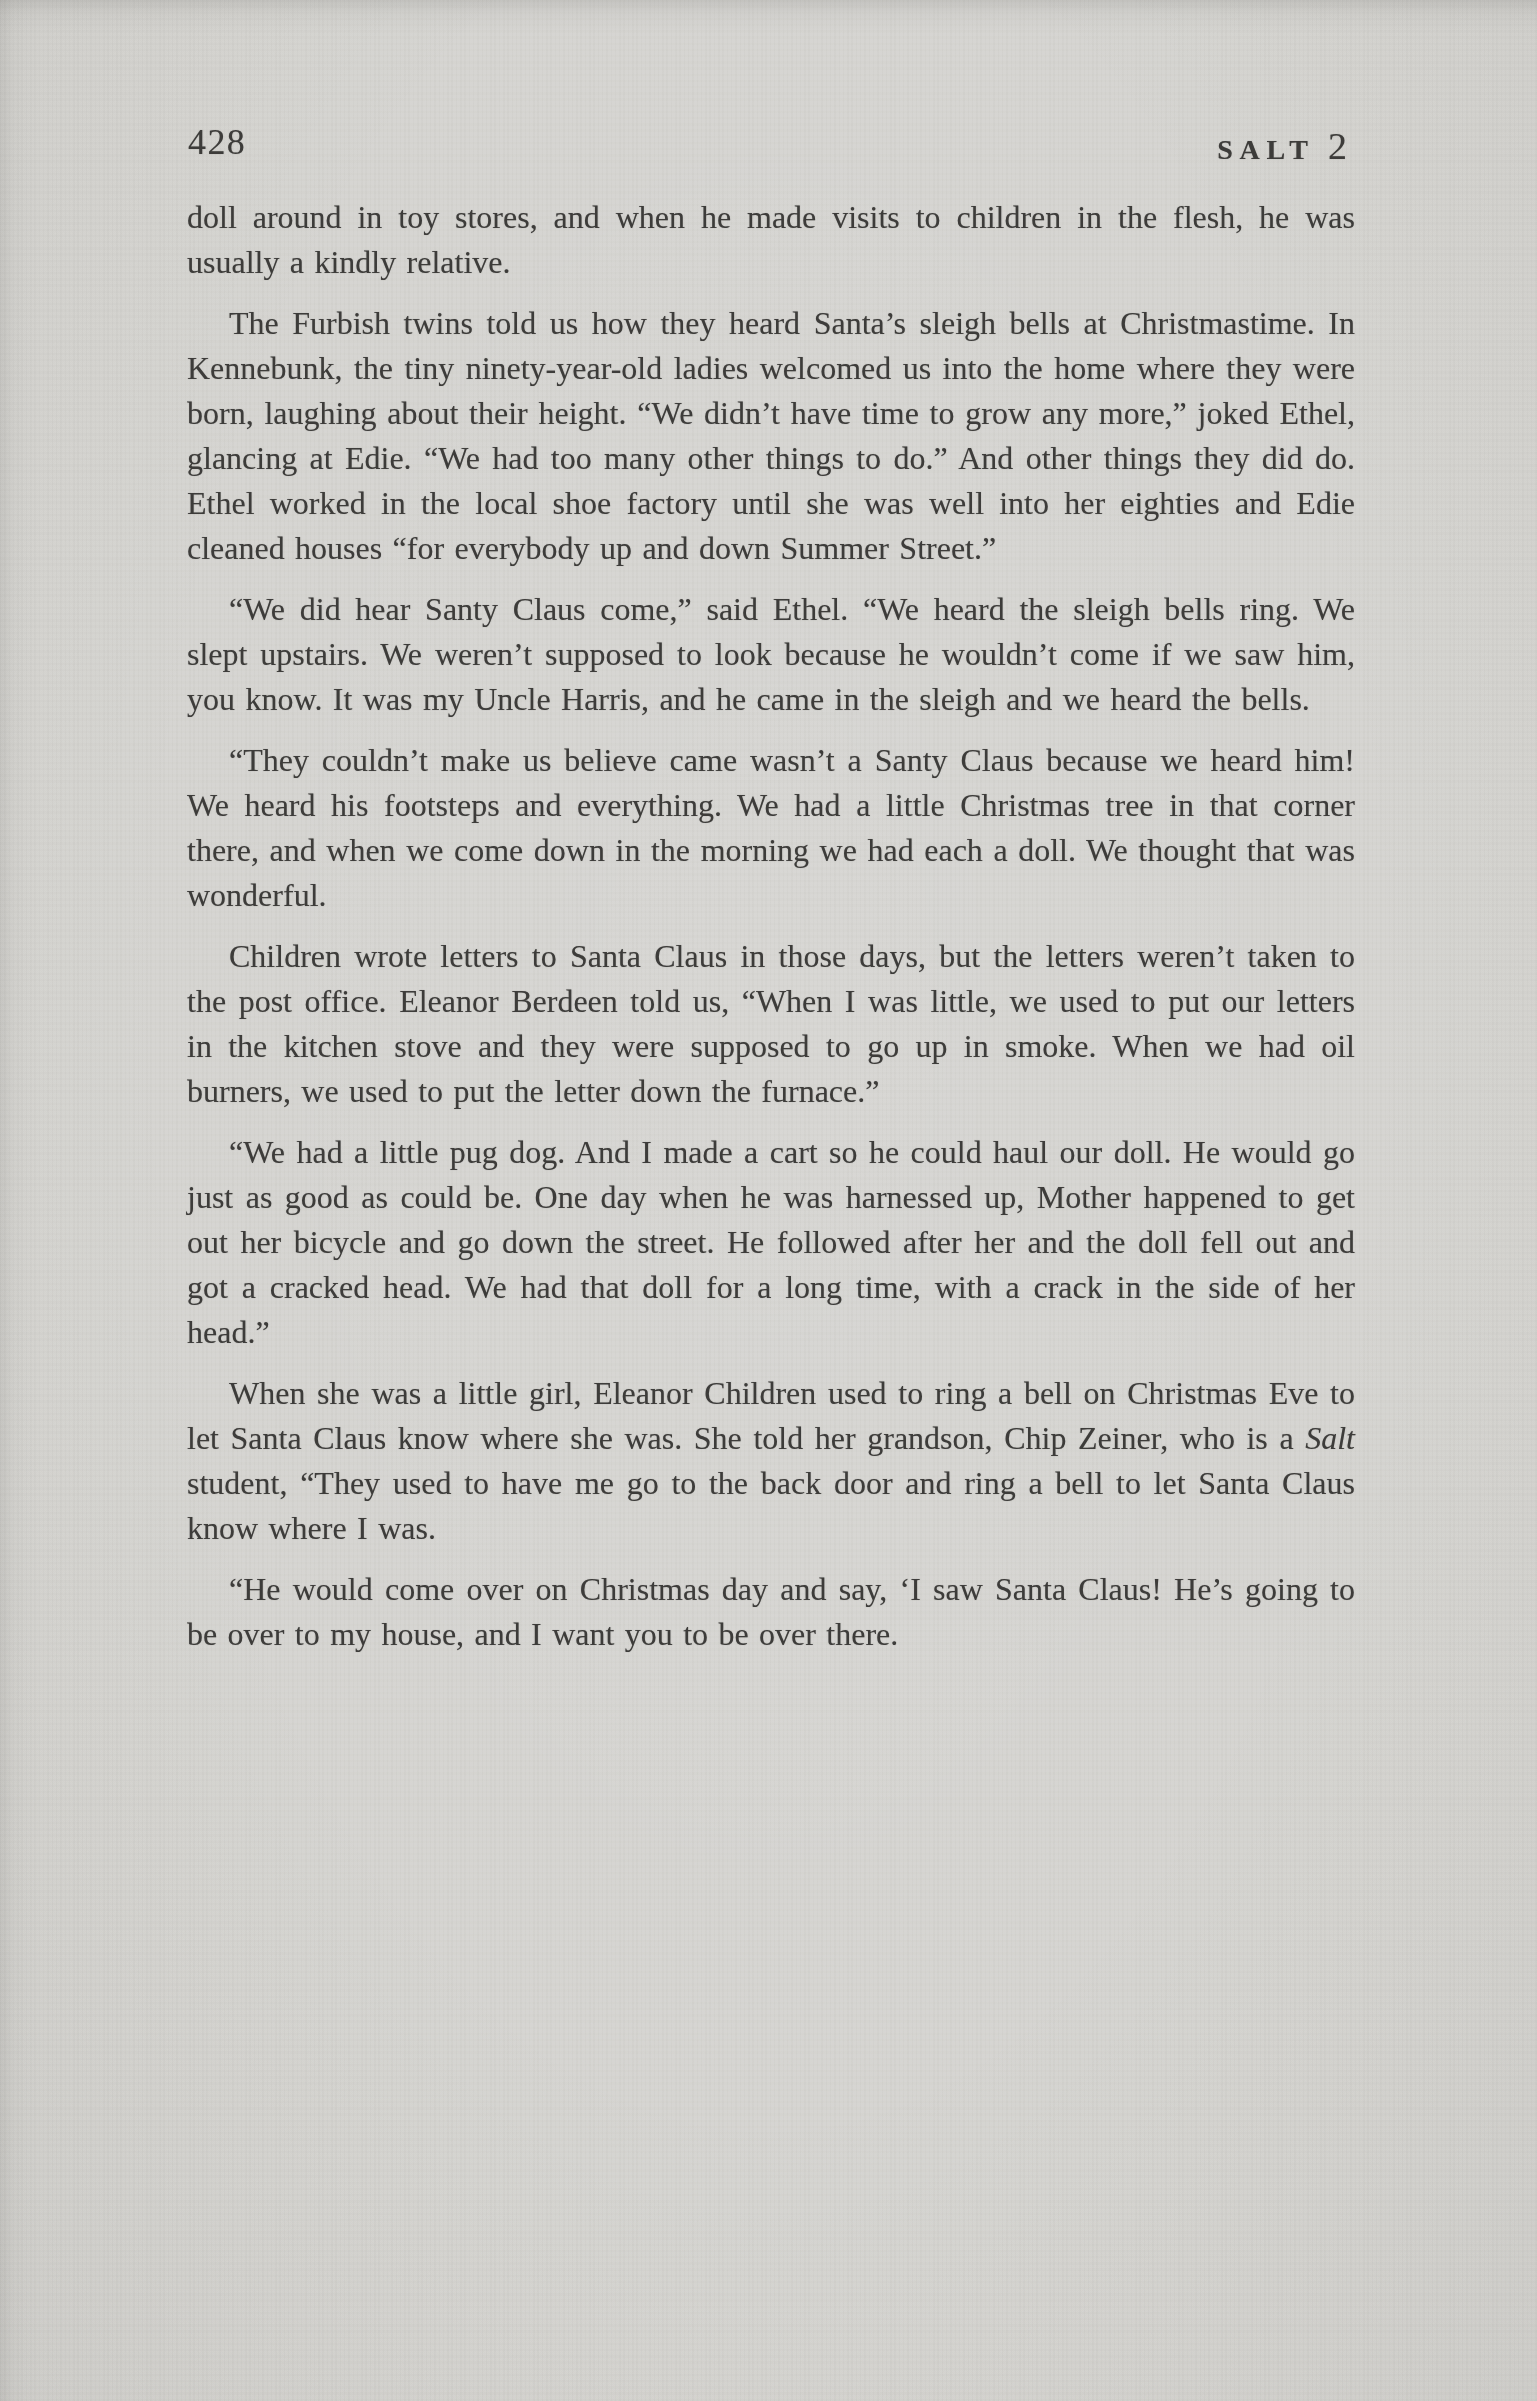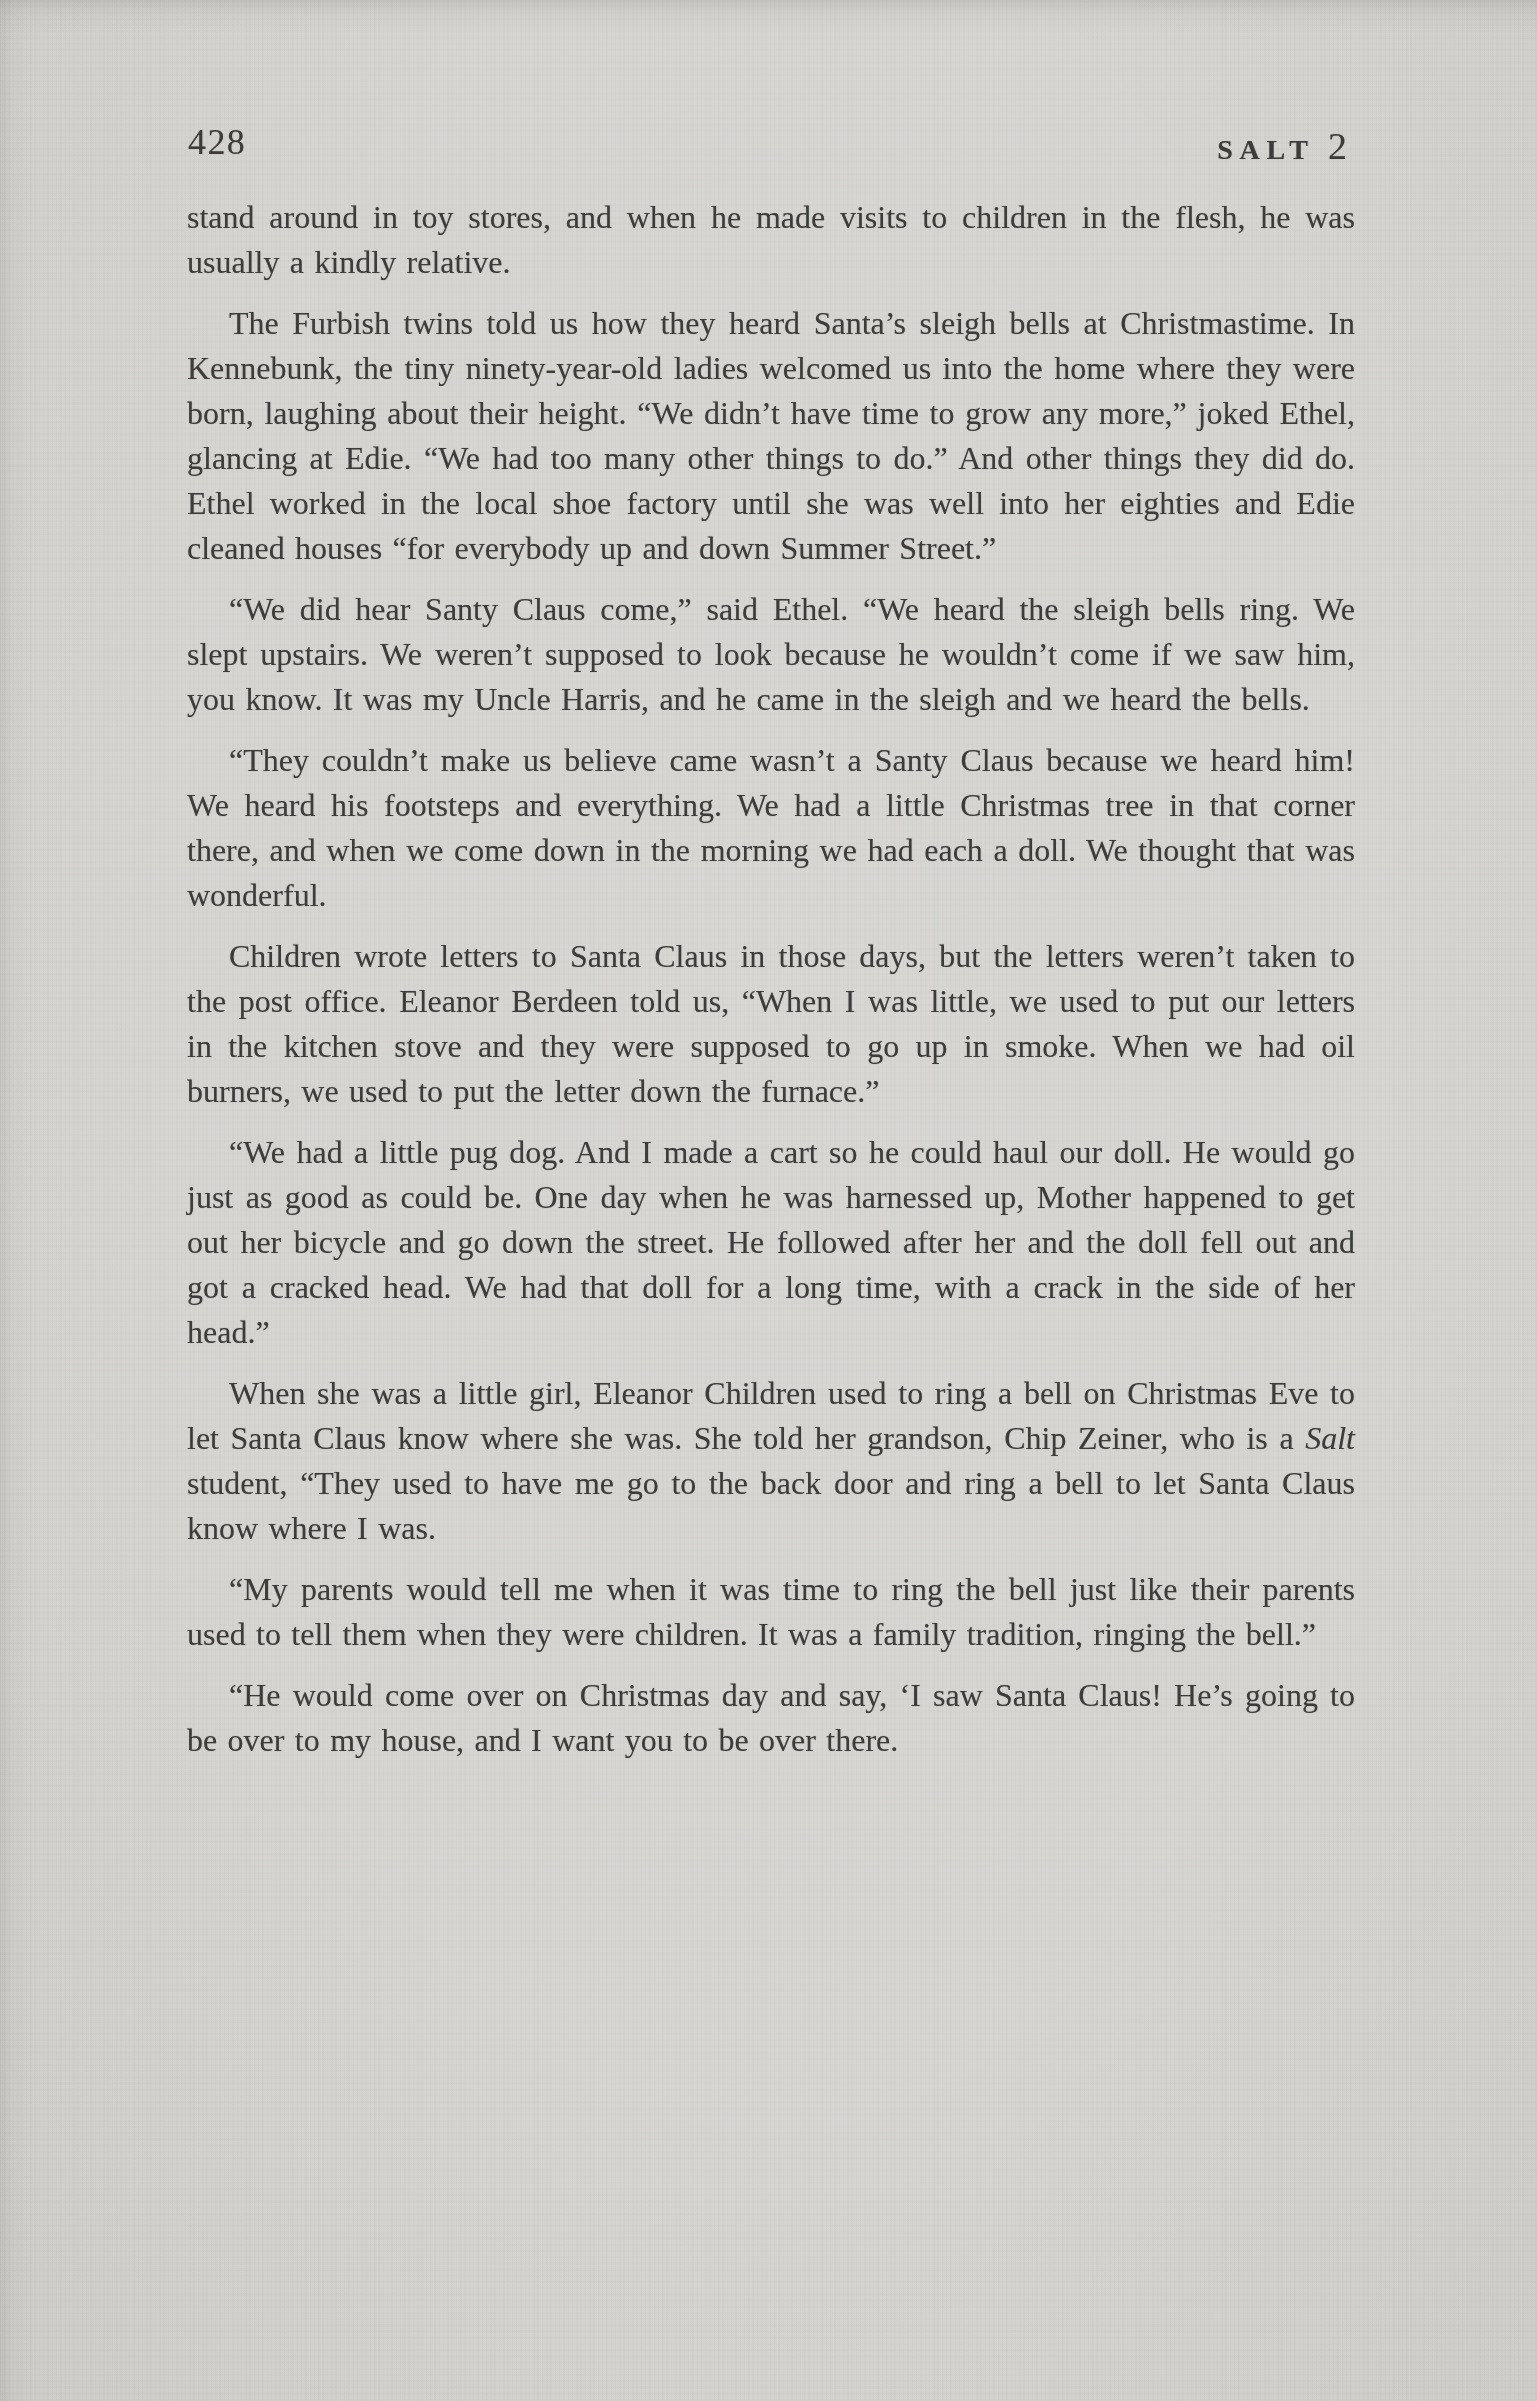--- a/index.html
+++ b/index.html
@@ -79,25 +79,24 @@
 <div class="page">
 
   <div class="folio ink">428</div>
 
   <div class="running-head ink">
     <span class="salt-word">SALT</span>
     <span class="salt-num">2</span>
   </div>
 
   <div class="page-body ink">
-      <p class=""><span>stand around in toy stores, and when he made visits to children in the flesh, he was usually a kindly relative.</span></p>
+      <p class=""><span>doll around in toy stores, and when he made visits to children in the flesh, he was usually a kindly relative.</span></p>
       <p class="indent"><span>The Furbish twins told us how they heard Santa’s sleigh bells at Christmastime. In Kennebunk, the tiny ninety-year-old ladies welcomed us into the home where they were born, laughing about their height. “We didn’t have time to grow any more,” joked Ethel, glancing at Edie. “We had too many other things to do.” And other things they did do. Ethel worked in the local shoe factory until she was well into her eighties and Edie cleaned houses “for everybody up and down Summer Street.”</span></p>
       <p class="indent"><span>“We did hear Santy Claus come,” said Ethel. “We heard the sleigh bells ring. We slept upstairs. We weren’t supposed to look because he wouldn’t come if we saw him, you know. It was my Uncle Harris, and he came in the sleigh and we heard the bells.</span></p>
       <p class="indent"><span>“They couldn’t make us believe came wasn’t a Santy Claus because we heard him! We heard his footsteps and everything. We had a little Christmas tree in that corner there, and when we come down in the morning we had each a doll. We thought that was wonderful.</span></p>
       <p class="indent"><span>Children wrote letters to Santa Claus in those days, but the letters weren’t taken to the post office. Eleanor Berdeen told us, “When I was little, we used to put our letters in the kitchen stove and they were supposed to go up in smoke. When we had oil burners, we used to put the letter down the furnace.”</span></p>
       <p class="indent"><span>“We had a little pug dog. And I made a cart so he could haul our doll. He would go just as good as could be. One day when he was harnessed up, Mother happened to get out her bicycle and go down the street. He followed after her and the doll fell out and got a cracked head. We had that doll for a long time, with a crack in the side of her head.”</span></p>
       <p class="indent"><span>When she was a little girl, Eleanor Children used to ring a bell on Christmas Eve to let Santa Claus know where she was. She told her grandson, Chip Zeiner, who is a </span><span class="italic">Salt</span><span> student, “They used to have me go to the back door and ring a bell to let Santa Claus know where I was.</span></p>
-      <p class="indent"><span>“My parents would tell me when it was time to ring the bell just like their parents used to tell them when they were children. It was a family tradition, ringing the bell.”</span></p>
       <p class="indent"><span>“He would come over on Christmas day and say, ‘I saw Santa Claus! He’s going to be over to my house, and I want you to be over there.</span></p>
     </div>
 
 </div>
 
 
 </body></html>

